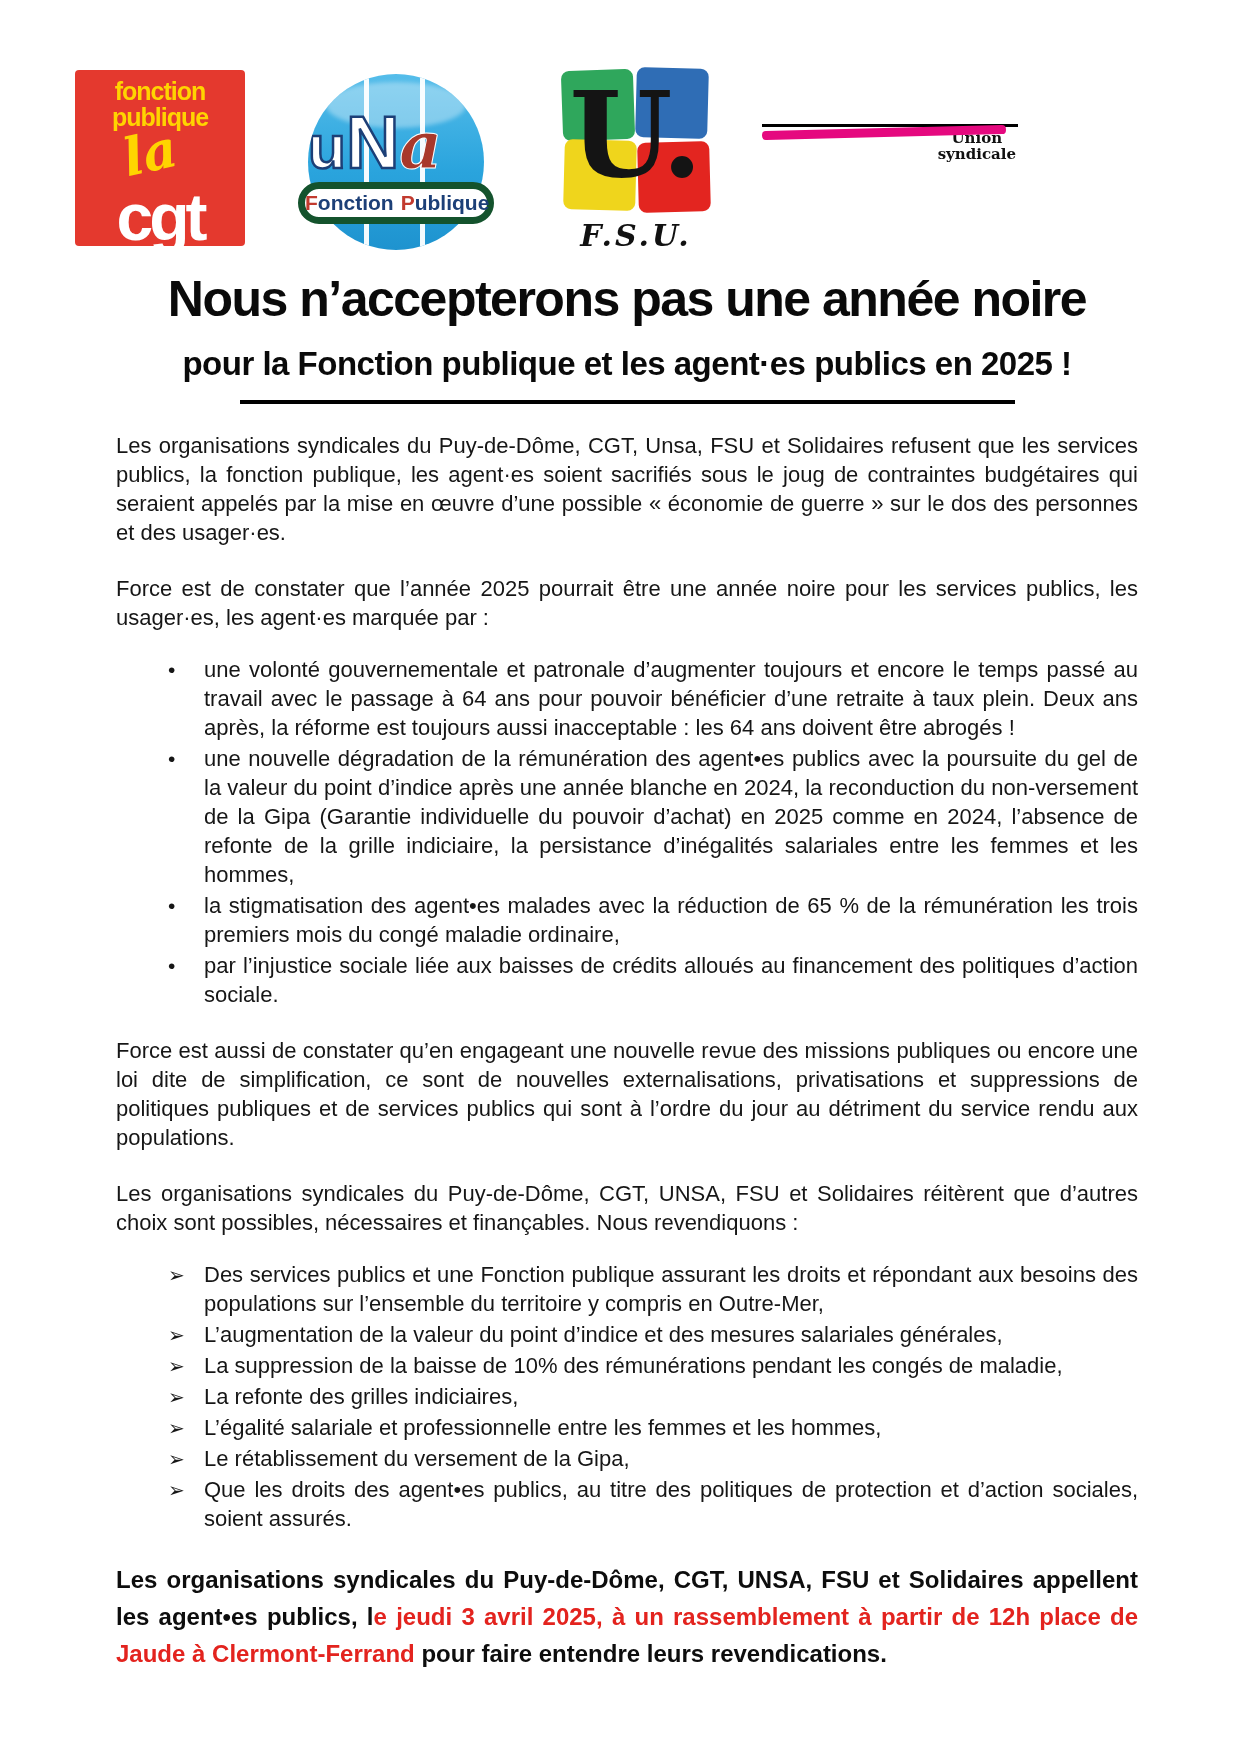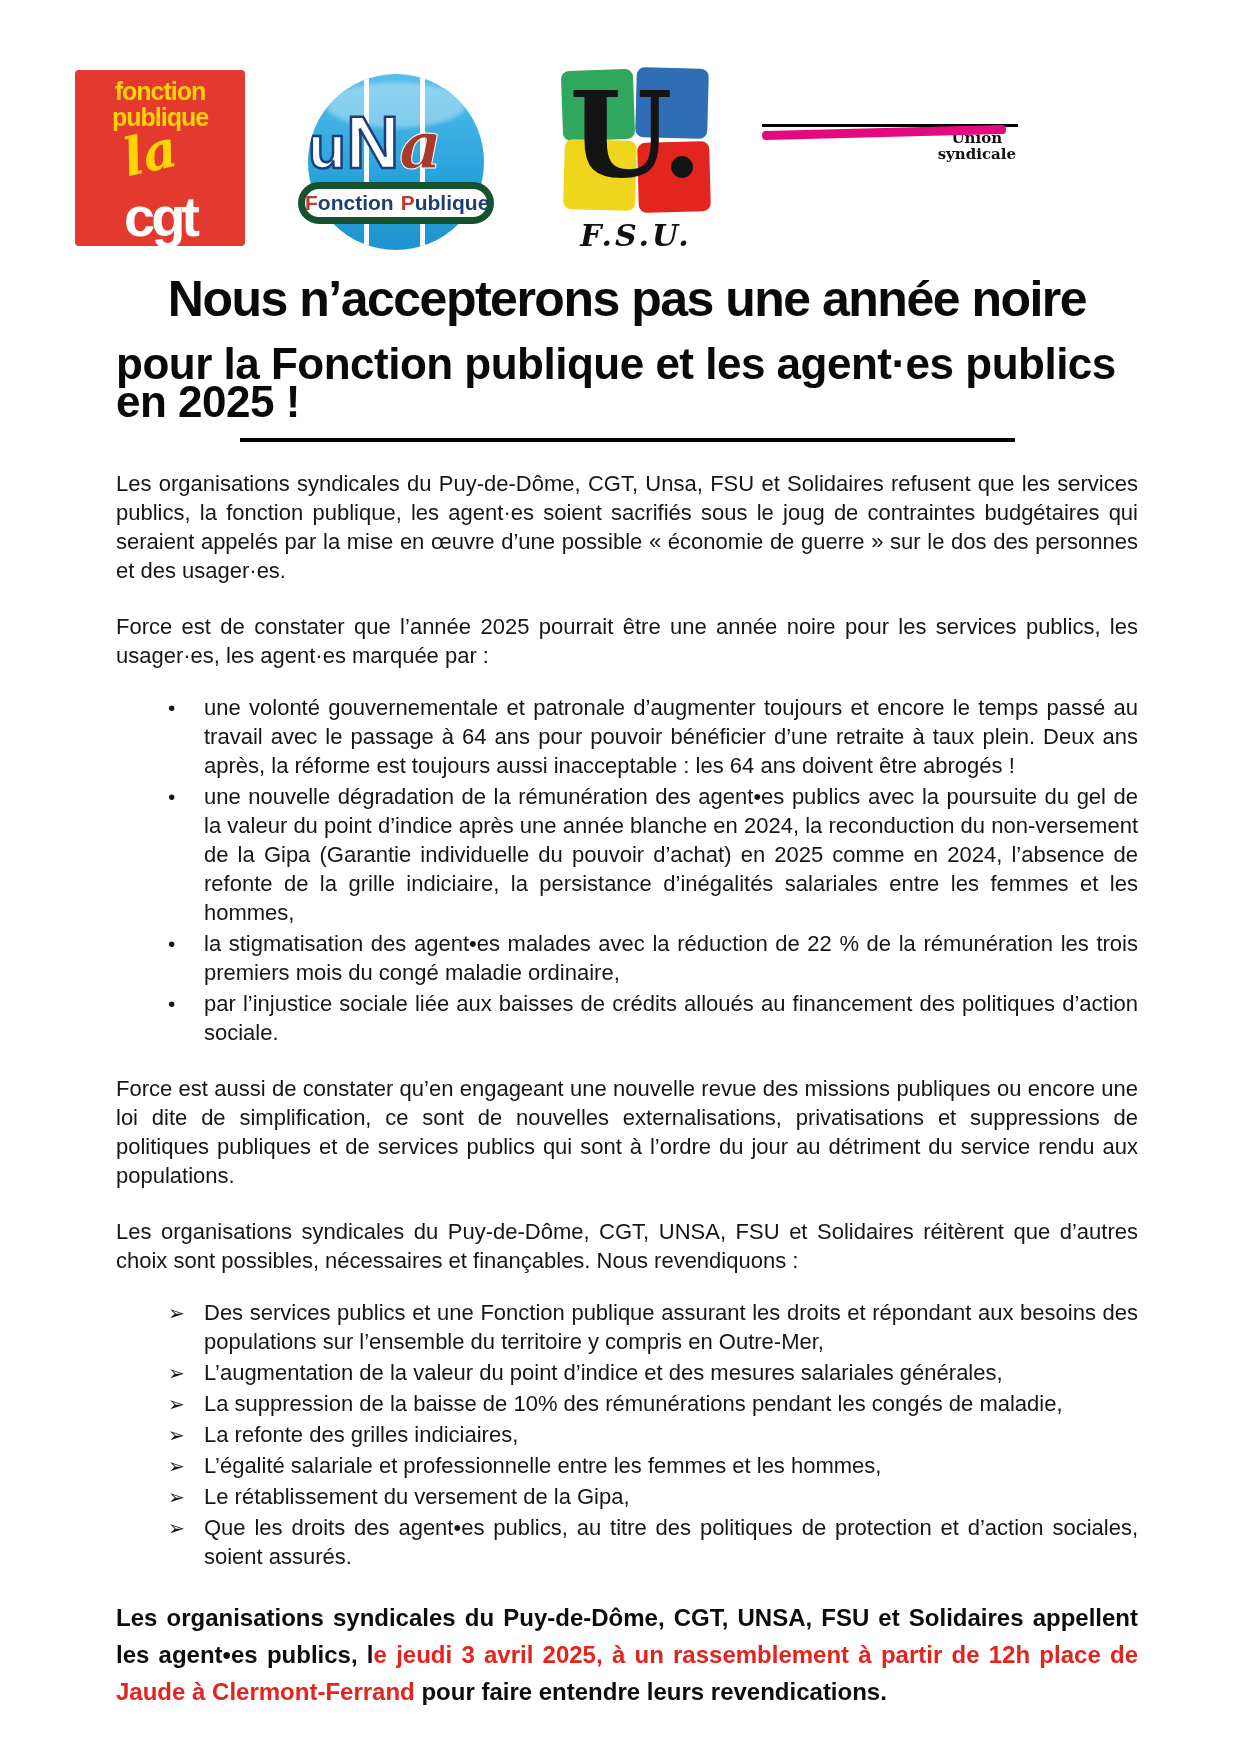--- a/index.html
+++ b/index.html
@@ -26,21 +26,21 @@
     text-align: center;
   }
   .cgt-fp { margin-top: 8px; color: #ffd400; font-weight: 700; font-size: 25px; line-height: 26px; letter-spacing: -1px; }
   .cgt-la {
     position: absolute; left: 48px; top: 52px;
     font-family: "DejaVu Serif", serif; font-style: italic; font-weight: 700;
     color: #ffd400; font-size: 52px; transform: rotate(-12deg);
   }
   .cgt-acronym {
     position: absolute; left: 0; right: 0; bottom: -6px;
-    color: #ffffff; font-weight: 800; font-size: 56px; letter-spacing: -4px; line-height: 70px;
+    color: #ffffff; font-weight: 800; font-size: 66px; letter-spacing: -4px; line-height: 70px;
   }
 
   
   .logo-unsa { position: absolute; left: 308px; top: 6px; width: 176px; height: 176px; }
   .unsa-circle {
     position: absolute; inset: 0; border-radius: 50%;
     background: linear-gradient(180deg, #55bdea 0%, #2aa4dd 55%, #1e93cf 100%);
     overflow: hidden;
   }
   .unsa-stripe { position: absolute; top: 0; bottom: 0; width: 5px; background: rgba(255,255,255,.95); }
@@ -111,22 +111,22 @@
   }
 
   
   .content { padding: 273px 103px 0 68px; margin-left: 48px; }
 
   .title {
     text-align: center; font-weight: 800; color: #0a0a0a;
     font-size: 50px; line-height: 52px; letter-spacing: -1.5px;
   }
   .subtitle {
-    text-align: left; font-weight: 800; color: #0a0a0a;
-    font-size: 44px; line-height: 38px; margin-top: 20px; letter-spacing: -0.5px;
+    text-align: center; font-weight: 800; color: #0a0a0a;
+    font-size: 33px; line-height: 38px; margin-top: 20px; letter-spacing: -0.5px;
   }
   .title-rule { width: 775px; height: 4px; background: #000; margin: 17px auto 0; }
 
   p.body-par {
     margin-top: 27px;
     font-size: 22px; line-height: 29px; text-align: justify; color: #161616;
   }
 
   ul.doc-list { list-style: none; padding-left: 88px; margin-top: 23px; }
   ul.doc-list li {
@@ -201,21 +201,21 @@
     <h2 class="subtitle">pour la Fonction publique et les agent·es publics en 2025 !</h2>
     <div class="title-rule"></div>
 
     <p class="body-par">Les organisations syndicales du Puy-de-Dôme, CGT, Unsa, FSU et Solidaires refusent que les services publics, la fonction publique, les agent·es soient sacrifiés sous le joug de contraintes budgétaires qui seraient appelés par la mise en œuvre d’une possible « économie de guerre » sur le dos des personnes et des usager·es.</p>
 
     <p class="body-par">Force est de constater que l’année 2025 pourrait être une année noire pour les services publics, les usager·es, les agent·es marquée par :</p>
 
     <ul class="doc-list bullets">
       <li><span class="marker">•</span><span>une volonté gouvernementale et patronale d’augmenter toujours et encore le temps passé au travail avec le passage à 64 ans pour pouvoir bénéficier d’une retraite à taux plein. Deux ans après, la réforme est toujours aussi inacceptable : les 64 ans doivent être abrogés !</span></li>
       <li><span class="marker">•</span><span>une nouvelle dégradation de la rémunération des agent•es publics avec la poursuite du gel de la valeur du point d’indice après une année blanche en 2024, la reconduction du non-versement de la Gipa (Garantie individuelle du pouvoir d’achat) en 2025 comme en 2024, l’absence de refonte de la grille indiciaire, la persistance d’inégalités salariales entre les femmes et les hommes,</span></li>
-      <li><span class="marker">•</span><span>la stigmatisation des agent•es malades avec la réduction de 22 % de la rémunération les trois premiers mois du congé maladie ordinaire,</span></li>
+      <li><span class="marker">•</span><span>la stigmatisation des agent•es malades avec la réduction de 65 % de la rémunération les trois premiers mois du congé maladie ordinaire,</span></li>
       <li><span class="marker">•</span><span>par l’injustice sociale liée aux baisses de crédits alloués au financement des politiques d’action sociale.</span></li>
     </ul>
 
     <p class="body-par">Force est aussi de constater qu’en engageant une nouvelle revue des missions publiques ou encore une loi dite de simplification, ce sont de nouvelles externalisations, privatisations et suppressions de politiques publiques et de services publics qui sont à l’ordre du jour au détriment du service rendu aux populations.</p>
 
     <p class="body-par">Les organisations syndicales du Puy-de-Dôme, CGT, UNSA, FSU et Solidaires réitèrent que d’autres choix sont possibles, nécessaires et finançables. Nous revendiquons :</p>
 
     <ul class="doc-list demands">
       <li><span class="marker">➢</span><span>Des services publics et une Fonction publique assurant les droits et répondant aux besoins des populations sur l’ensemble du territoire y compris en Outre-Mer,</span></li>
       <li><span class="marker">➢</span><span>L’augmentation de la valeur du point d’indice et des mesures salariales générales,</span></li>

